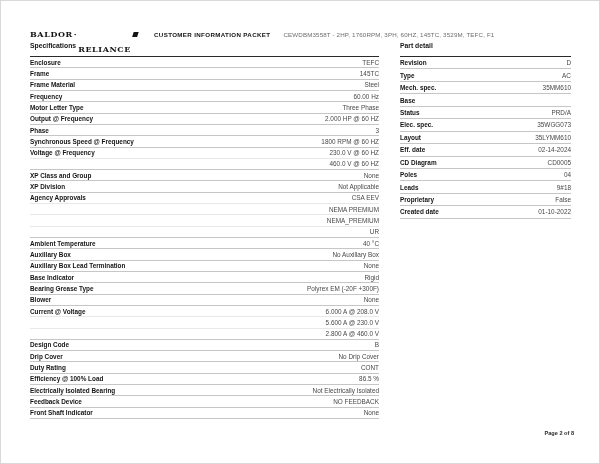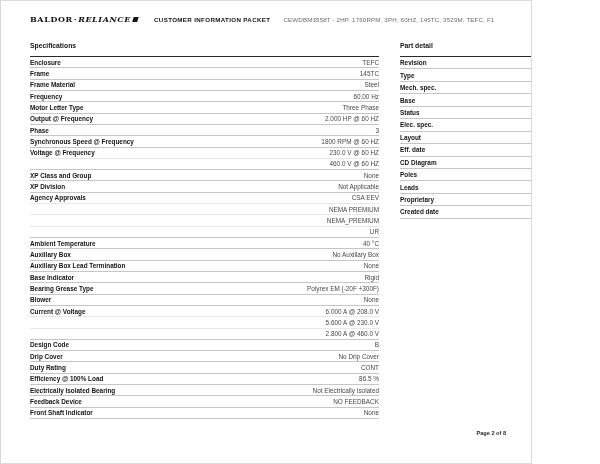--- a/index.html
+++ b/index.html
@@ -1,24 +1,24 @@
 <!DOCTYPE html>
 <html><head>
 <meta charset="utf-8">
 <style>
   html,body{margin:0;padding:0;background:#fff;}
   .page{
-    position:relative;width:532px;height:464px;box-sizing:border-box;
+    position:relative;width:600px;height:464px;box-sizing:border-box;
     background:#fff;border:1px solid #d9d9d9;overflow:hidden;
     font-family:"Liberation Sans",sans-serif;color:#222;
   }
   
   .hdr{position:absolute;top:13px;left:29px;right:20px;display:flex;align-items:center;white-space:nowrap;}
   .logo{font-family:"DejaVu Serif",serif;font-weight:bold;font-size:8px;letter-spacing:.6px;color:#141414;display:flex;align-items:center;}
-  .logo .rel{font-style:italic;}
+  .logo .rel{margin-top:30px;}
   .logo .dot{margin:0 1px;}
   .flag{display:inline-block;width:5px;height:4.5px;background:#141414;transform:skewX(-18deg);margin-left:2px;}
   .doc-title{font-size:6.2px;font-weight:bold;letter-spacing:.35px;margin-left:16px;color:#141414;}
   .product-line{font-size:6.2px;letter-spacing:.15px;margin-left:13px;color:#6d6d6d;}
   
   .main{position:absolute;top:41px;left:29px;display:flex;gap:21px;}
   .sect h2{margin:0 0 7px 0;font-size:6.8px;font-weight:bold;color:#141414;}
   .tbl{border-top:1.8px solid #2a2a2a;}
   .sect.specs{width:349px;}
   .sect.part{width:171px;}

